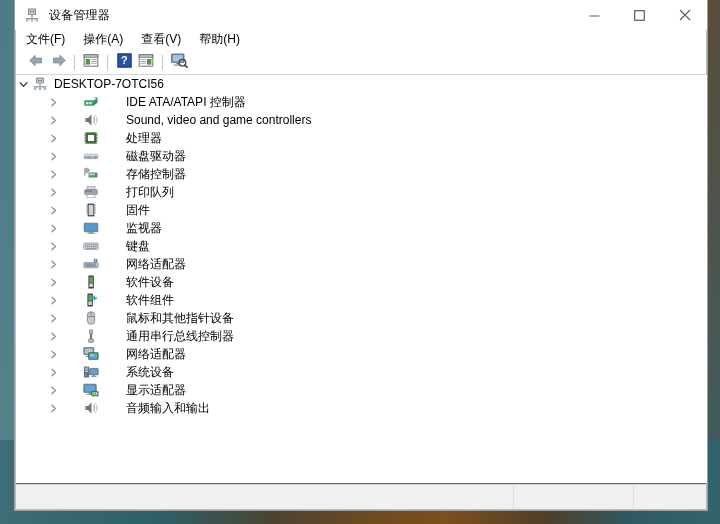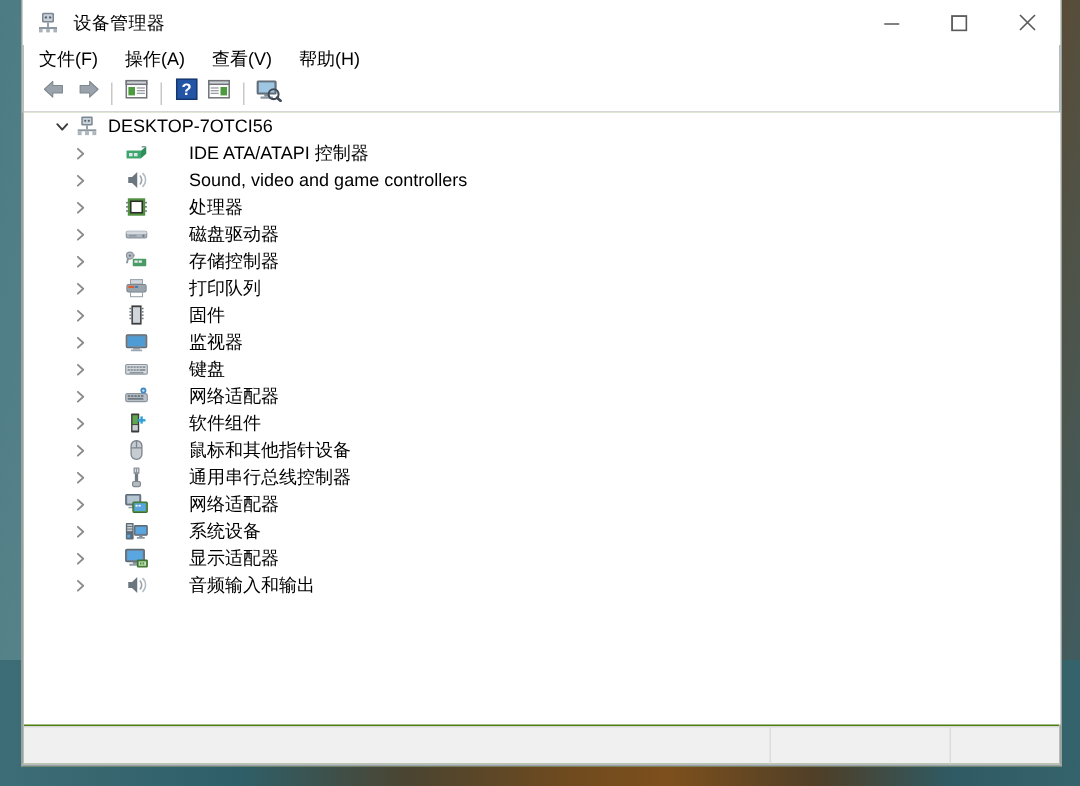--- a/index.html
+++ b/index.html
@@ -165,21 +165,21 @@
   }
   .tree-row {
     display: flex;
     align-items: center;
     height: 18px;
     font-size: 12px;
     color: #000000;
     white-space: nowrap;
     cursor: default;
   }
-  .tree-row.root { padding-left: 18px; }
+  .tree-row.root { padding-left: 0; }
   .tree-row.child { padding-left: 30px; gap: 21px; }
 
   .twisty {
     width: 14px;
     height: 18px;
     display: flex;
     align-items: center;
     justify-content: center;
     flex: 0 0 14px;
   }
@@ -576,20 +576,35 @@
           <rect x="8.8" y="7.4" width="1.6" height="1.3" fill="#6f7a84"></rect>
           <rect x="11" y="7.4" width="1.6" height="1.3" fill="#6f7a84"></rect>
           <rect x="2.2" y="9.3" width="10.4" height="1.2" fill="#6f7a84"></rect>
           <circle cx="12.6" cy="4.4" r="2" fill="#3f88c5"></circle>
           <circle cx="12.6" cy="4.4" r="0.8" fill="#d8e6f2"></circle>
         </svg>
       </span>
       <span class="row-label">网络适配器</span>
     </div>
 
+    <div class="tree-row child">
+      <span class="twisty">
+        <svg width="9" height="9" viewBox="0 0 9 9">
+            <path d="M2.9 1.2 L6.5 4.5 L2.9 7.8" fill="none" stroke="#8a8a8a" stroke-width="1.2" stroke-linecap="round" stroke-linejoin="round"></path>
+          </svg>
+      </span>
+      <span class="row-icon">
+        <svg width="16" height="16" viewBox="0 0 16 16">
+          <rect x="5.4" y="1.6" width="5.4" height="12.8" rx="0.5" fill="#3c3c3c"></rect>
+          <rect x="6.3" y="2.8" width="3.6" height="6" fill="#5fa64e"></rect>
+          <rect x="6.3" y="9.4" width="3.6" height="3.6" fill="#c8ced3"></rect>
+        </svg>
+      </span>
+      <span class="row-label">软件设备</span>
+    </div>
 
     <div class="tree-row child">
       <span class="twisty">
         <svg width="9" height="9" viewBox="0 0 9 9">
             <path d="M2.9 1.2 L6.5 4.5 L2.9 7.8" fill="none" stroke="#8a8a8a" stroke-width="1.2" stroke-linecap="round" stroke-linejoin="round"></path>
           </svg>
       </span>
       <span class="row-icon">
         <svg width="16" height="16" viewBox="0 0 16 16">
           <rect x="4.4" y="1.6" width="5.4" height="12.8" rx="0.5" fill="#3c3c3c"></rect>

